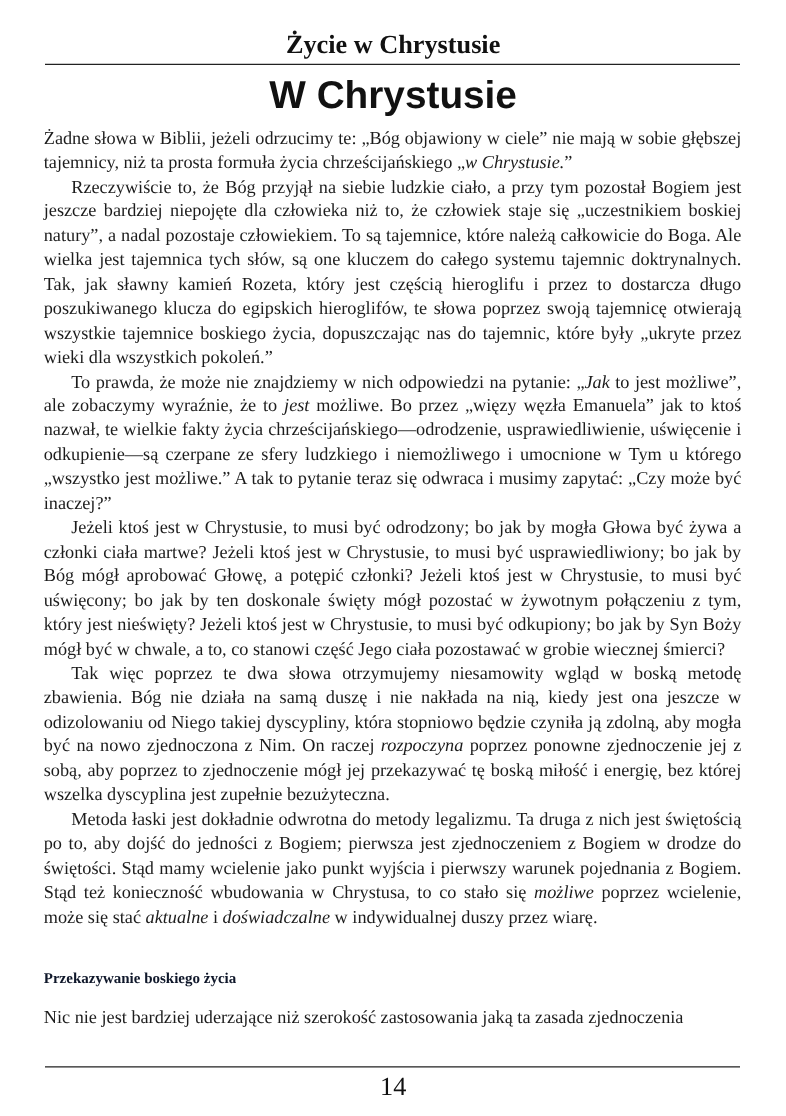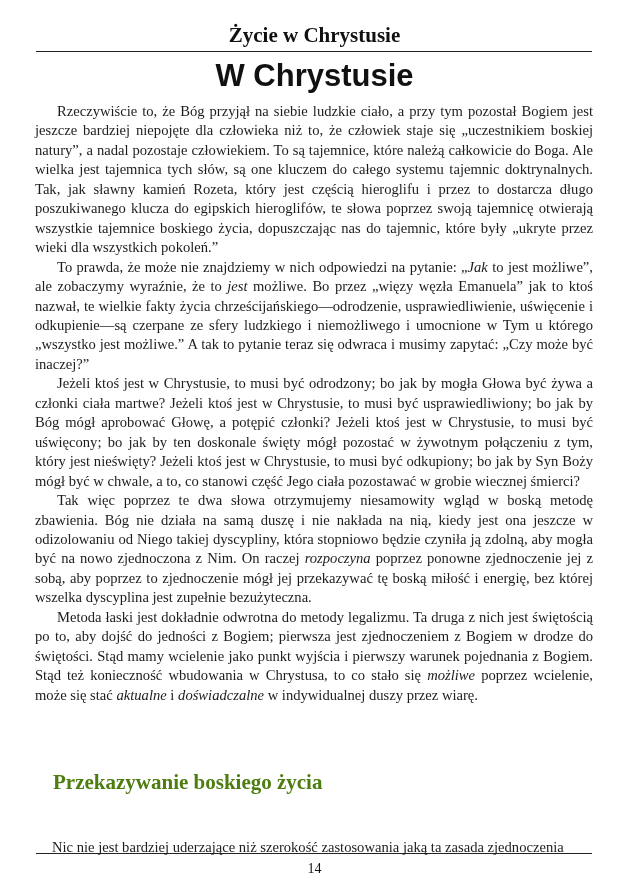--- a/index.html
+++ b/index.html
@@ -18,43 +18,45 @@
     }
     .body {
       position: absolute; left: 35px; width: 558px; top: 102px;
       font-family: "Liberation Serif", serif; font-size: 14.6px; line-height: 19.45px;
       text-align: justify; color: #1c1c1c;
     }
     .body p { margin: 0; text-indent: 22px; }
     .body p.first { text-indent: 0; }
     .body i { font-style: italic; }
     .section-heading {
-      position: absolute; left: 53px; top: 772px;
-      font-family: "Liberation Serif", serif; font-weight: bold; font-size: 21px; line-height: 20px; color: #4d7c0f;
+      position: absolute; left: 35px; top: 772px;
+      font-family: "Liberation Serif", serif; font-weight: bold; font-size: 12px; line-height: 20px; color: #0f172a;
     }
     .section-text {
-      position: absolute; left: 52px; width: 558px; top: 805px;
+      position: absolute; left: 35px; width: 558px; top: 805px;
       font-family: "Liberation Serif", serif; font-size: 14.6px; line-height: 19px; color: #1c1c1c;
       white-space: nowrap;
-      margin-top: 33px;
     }
     .page-number {
       position: absolute; left: 0; width: 629px; top: 858px; text-align: center;
-      font-family: "Liberation Serif", serif; font-size: 14px; line-height: 22px; color: #111;
+      font-family: "Liberation Serif", serif; font-size: 21px; line-height: 22px; color: #111;
     }
   </style>
 </head>
 <body>
 
 <div class="running-head">Życie w Chrystusie</div>
 <div class="rule top"></div>
 
 <h1 class="chapter-title" style="margin:0;">W Chrystusie</h1>
 
 <div class="body">
+  <p class="first">
+    <span>Żadne słowa w Biblii, jeżeli odrzucimy te: „Bóg objawiony w ciele” nie mają w sobie głębszej tajemnicy, niż ta prosta formuła życia chrześcijańskiego „</span><i>w Chrystusie.</i><span>”</span>
+  </p>
   <p>
     <span>Rzeczywiście to, że Bóg przyjął na siebie ludzkie ciało, a przy tym pozostał Bogiem jest jeszcze bardziej niepojęte dla człowieka niż to, że człowiek staje się „uczestnikiem boskiej natury”, a nadal pozostaje człowiekiem. To są tajemnice, które należą całkowicie do Boga. Ale wielka jest tajemnica tych słów, są one kluczem do całego systemu tajemnic doktrynalnych. Tak, jak sławny kamień Rozeta, który jest częścią hieroglifu i przez to dostarcza długo poszukiwanego klucza do egipskich hieroglifów, te słowa poprzez swoją tajemnicę otwierają wszystkie tajemnice boskiego życia, dopuszczając nas do tajemnic, które były „ukryte przez wieki dla wszystkich pokoleń.”</span>
   </p>
   <p>
     <span>To prawda, że może nie znajdziemy w nich odpowiedzi na pytanie: „</span><i>Jak</i><span>  to jest możliwe”, ale zobaczymy wyraźnie, że to </span><i>jest</i><span> możliwe. Bo przez „więzy węzła Emanuela” jak to ktoś nazwał, te wielkie fakty życia chrześcijańskiego—odrodzenie, usprawiedliwienie, uświęcenie i odkupienie—są czerpane ze sfery ludzkiego i niemożliwego i umocnione w Tym u którego „wszystko jest możliwe.” A tak to pytanie teraz się odwraca i musimy zapytać: „Czy może być inaczej?”</span>
   </p>
   <p>
     <span>Jeżeli ktoś jest w Chrystusie, to musi być odrodzony; bo jak by mogła Głowa być żywa a członki ciała martwe? Jeżeli ktoś jest w Chrystusie, to musi być usprawiedliwiony; bo jak by Bóg mógł aprobować Głowę, a potępić członki? Jeżeli ktoś jest w Chrystusie, to musi być uświęcony; bo jak by ten doskonale święty mógł pozostać w żywotnym połączeniu z tym, który jest nieświęty? Jeżeli ktoś jest w Chrystusie, to musi być odkupiony; bo jak by Syn Boży mógł być w chwale, a to, co stanowi część Jego ciała pozostawać w grobie wiecznej śmierci?</span>
   </p>
   <p>

